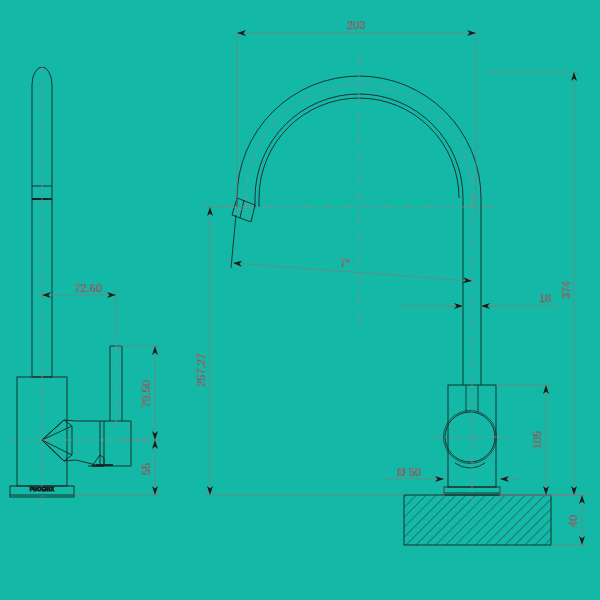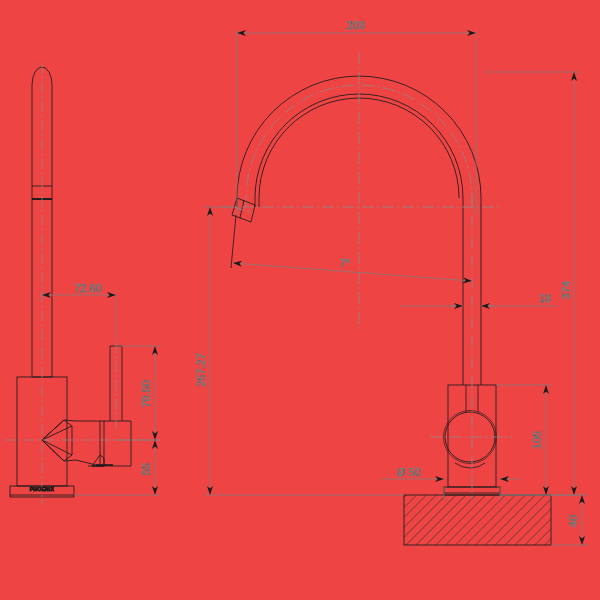--- a/index.html
+++ b/index.html
@@ -1,18 +1,18 @@
 <!DOCTYPE html>
 <html><head>
 <meta charset="utf-8">
 <style>
   html,body{margin:0;padding:0;background:#ffffff;}
   body{width:600px;height:600px;overflow:hidden;
        font-family:"Liberation Sans","DejaVu Sans",sans-serif;}
-  #drawing-root{position:relative;width:600px;height:600px;background:#ef4444;}
+  #drawing-root{position:relative;width:600px;height:600px;background:#14b8a6;}
   svg{display:block;}
   .dimtext{font-family:"Liberation Sans","DejaVu Sans",sans-serif;
            font-size:11px;fill:#1a1a1a;}
   .brandtext{font-family:"Liberation Sans","DejaVu Sans",sans-serif;
              font-size:5px;font-weight:bold;fill:#111;letter-spacing:0.3px;}
 </style>
 </head>
 <body>
 
 <div id="drawing-root">

